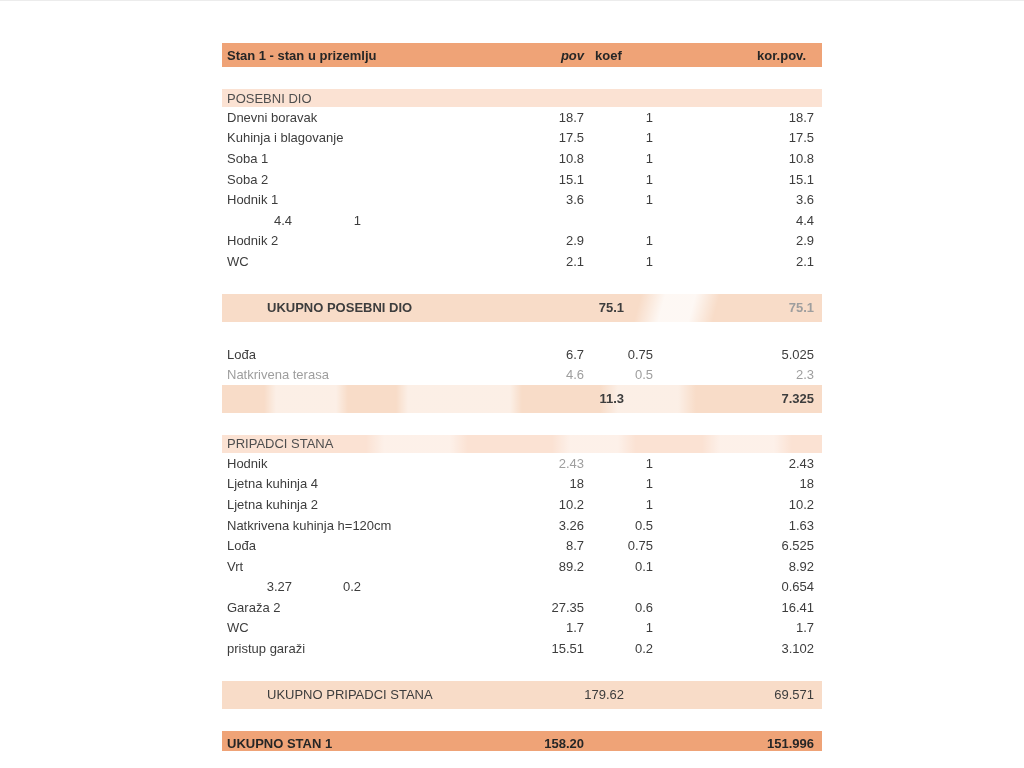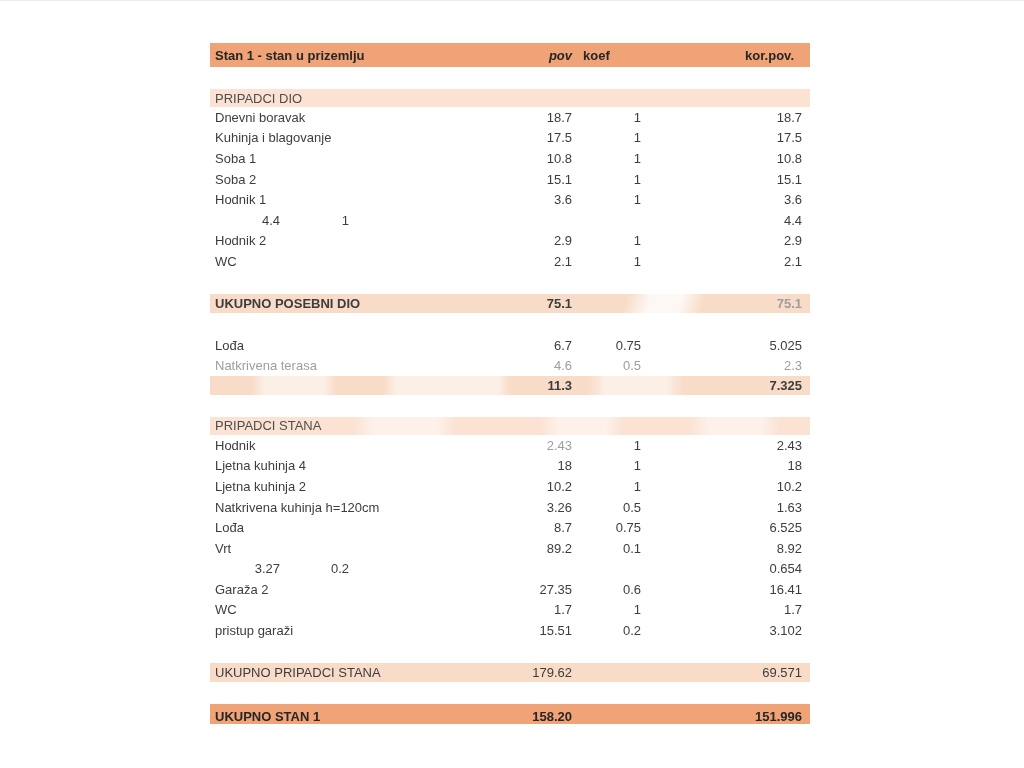--- a/index.html
+++ b/index.html
@@ -3,39 +3,39 @@
 <meta charset="utf-8">
 <style>
   html,body{margin:0;padding:0;}
   body{
     width:1024px;height:768px;background:#ffffff;
     border-top:1px solid #ececec;
     font-family:"Liberation Sans","DejaVu Sans",sans-serif;
     -webkit-font-smoothing:antialiased;
   }
   .sheet{position:relative;width:1024px;height:768px;background:#fff;overflow:hidden;}
-  .tbl{position:absolute;left:210px;top:42px;width:600px;font-size:13px;color:#3d3d3d;}
+  .tbl{position:absolute;left:222px;top:42px;width:600px;font-size:13px;color:#3d3d3d;}
 
   
   .hdr{height:24px;background:#efa377;display:flex;align-items:center;font-weight:bold;color:#262626;}
   .hdr .c-pov{text-align:right;padding-left:6px;box-sizing:border-box;font-style:italic;}
   .hdr .c-koef{text-align:left;padding-left:11px;box-sizing:border-box;}
   .hdr .c-kor{padding-right:16px;}
 
   
   .c-label{width:292px;padding-left:5px;box-sizing:border-box;white-space:nowrap;overflow:hidden;}
   .c-pov{width:70px;text-align:right;}
   .c-koef{width:69px;text-align:right;}
   .c-kor{flex:1;text-align:right;padding-right:8px;box-sizing:border-box;}
 
   
   .r-gap{height:22px;}
   .r-data{height:20.6px;display:flex;align-items:center;}
   .r-section{height:18px;background:#fbe2d3;display:flex;align-items:center;color:#4e4e4e;background-repeat:no-repeat;}
-  .r-total{height:19px;background-color:#f8dcc8;display:flex;align-items:center;}
+  .r-total{height:28px;background-color:#f8dcc8;display:flex;align-items:center;padding-left:40px;}
   .r-total.bold{font-weight:bold;}
   .r-grand{height:20px;background:#efa377;display:flex;align-items:flex-end;font-weight:bold;color:#262626;}
   .txt-gray{color:#9e9e9e;}
 
   
   .fx-streak{
     background-image:linear-gradient(105deg,
       rgba(255,255,255,0) 69%, rgba(255,255,255,.8) 73%,
       rgba(255,255,255,.8) 78%, rgba(255,255,255,0) 82%);
   }
@@ -64,21 +64,21 @@
       <div class="c-label">Stan 1 - stan u prizemlju</div>
       <div class="c-pov">pov</div>
       <div class="c-koef">koef</div>
       <div class="c-kor">kor.pov.</div>
     </div>
 
     <div class="r-gap"></div>
 
     <div>
         <div class="r-section">
-          <div class="c-label">PRIPADCI DIO</div>
+          <div class="c-label">POSEBNI DIO</div>
         </div>
         <div class="r-data">
           <div class="c-label">Dnevni boravak</div>
           <div class="c-pov">18.7</div>
           <div class="c-koef">1</div>
           <div class="c-kor">18.7</div>
         </div>
         <div class="r-data">
           <div class="c-label">Kuhinja i blagovanje</div>
           <div class="c-pov">17.5</div>

